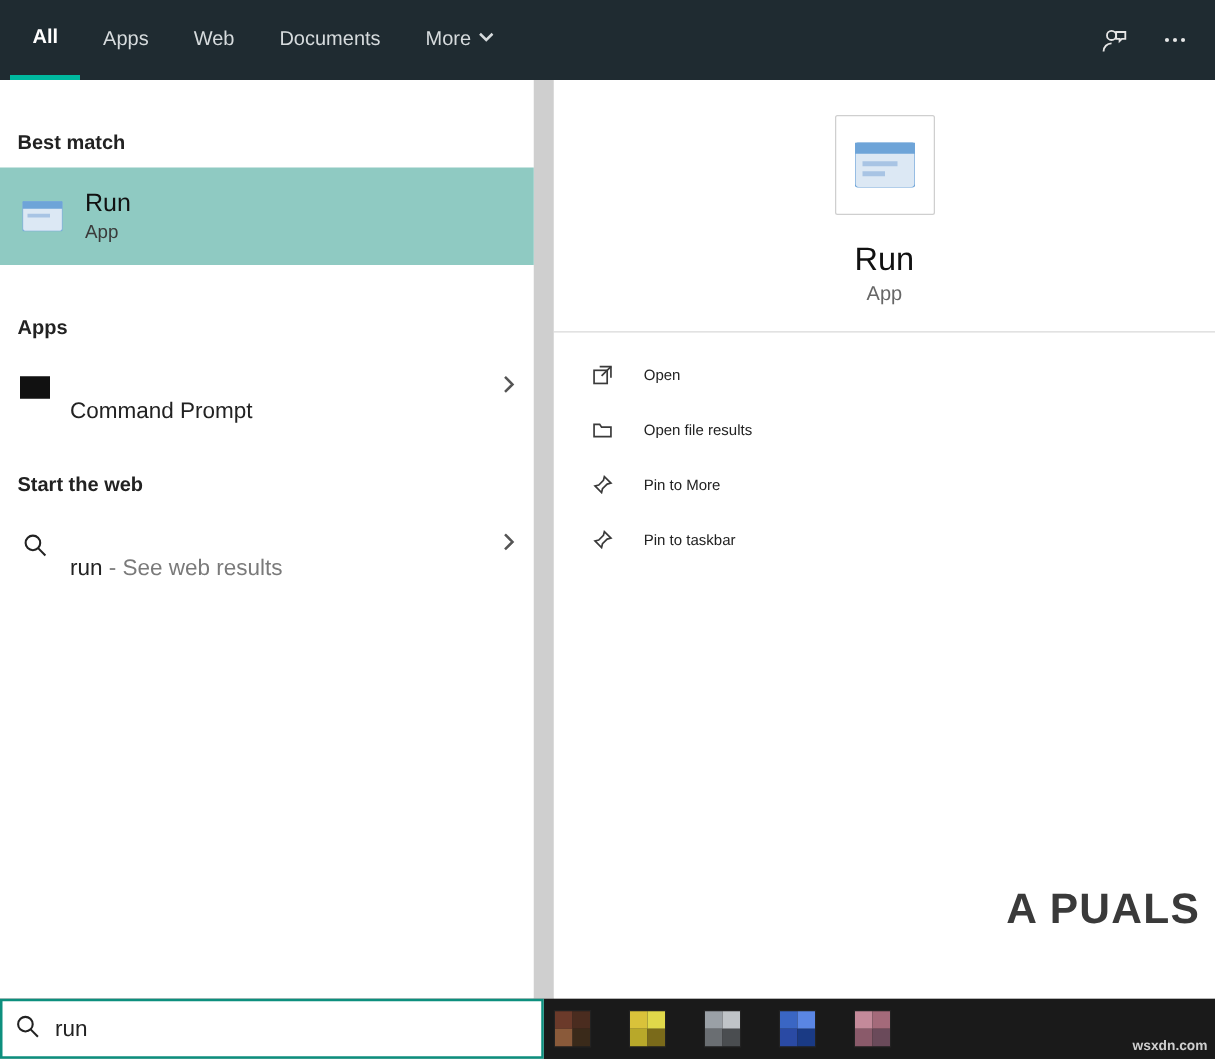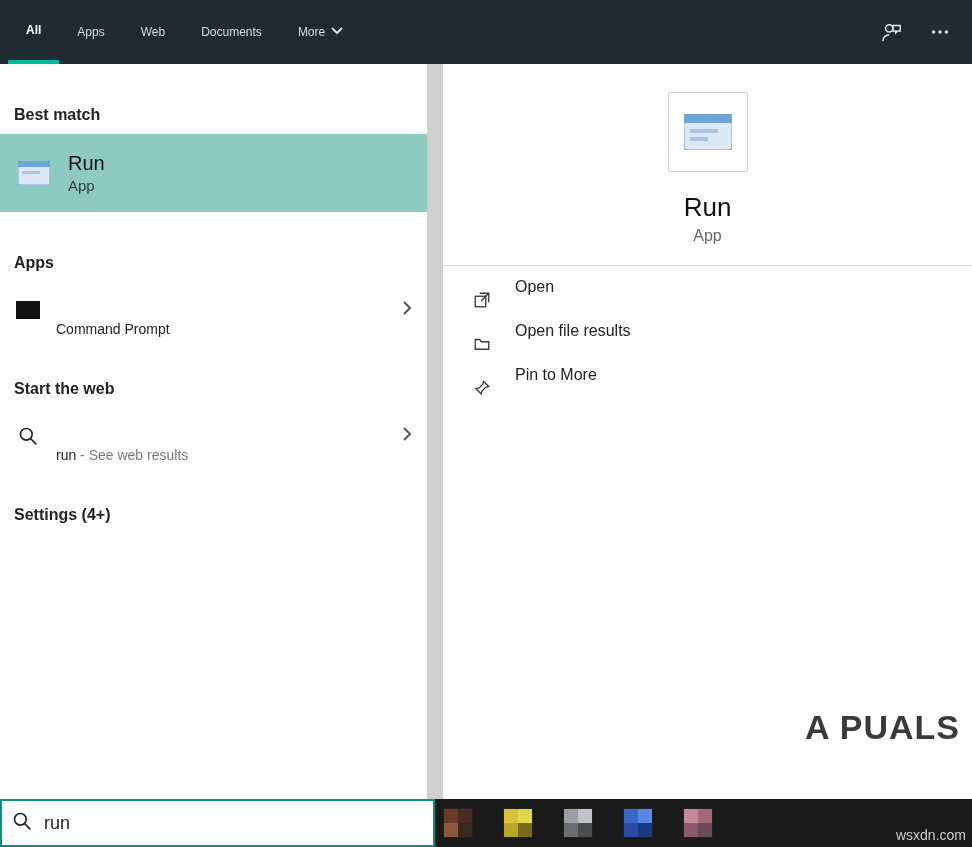--- a/index.html
+++ b/index.html
@@ -6,21 +6,21 @@
   html, body { width: 972px; height: 847px; font-family: "Segoe UI", Arial, sans-serif; background: #1a1a1a; overflow: hidden; }
 
   
   .topbar {
     display: flex; align-items: center; height: 64px;
     background: #1f2b31; color: #e6e6e6; padding: 0 8px;
   }
   .tabs { display: flex; align-items: center; height: 100%; }
   .tab {
     padding: 0 18px; height: 100%; display: flex; align-items: center;
-    font-size: 12px; cursor: pointer; color: #d6dbdd;
+    font-size: 16px; cursor: pointer; color: #d6dbdd;
   }
   .tab-active { color: #ffffff; font-weight: 600; border-bottom: 4px solid #00b89f; }
   .tab-more .chev { margin-left: 6px; }
   .topbar .spacer { flex: 1; }
   .topbar .iconbtn {
     width: 48px; height: 48px; display: flex; align-items: center; justify-content: center;
     cursor: pointer; color: #e6e6e6;
   }
 
   
@@ -40,42 +40,42 @@
   .result-selected { background: #8fcac2; }
   .result .ico { width: 40px; height: 40px; display:flex; align-items:center; justify-content:center; margin-right: 14px; }
   .result .titles .t1 { font-size: 20px; color: #111; }
   .result .titles .t2 { font-size: 15px; color: #3a3a3a; margin-top: 2px; }
 
   .row {
     display: flex; align-items: center; height: 56px; padding: 0 14px;
     cursor: pointer; position: relative;
   }
   .row .ico { width: 28px; height: 28px; margin-right: 14px; display:flex; align-items:center; justify-content:center;}
-  .row .txt { font-size: 14px; color: #222; margin-top: 37px; }
+  .row .txt { font-size: 18px; color: #222; margin-top: 37px; }
   .row .txt .muted { color: #7a7a7a; }
   .row .chev-right {
     position: absolute; right: 14px; top: 50%; transform: translateY(-50%);
     color: #555;
   }
 
   
   .right-app {
     display: flex; flex-direction: column; align-items: center;
     padding: 28px 0 20px 0; border-bottom: 1px solid #d9d9d9;
   }
   .app-tile {
     width: 80px; height: 80px; border: 1px solid #cfcfcf; border-radius: 2px;
     display:flex; align-items:center; justify-content:center; margin-bottom: 20px;
   }
   .app-name { font-size: 26px; color: #111; }
   .app-kind { font-size: 16px; color: #666; margin-top: 4px; }
 
   .action {
-    display: flex; height: 44px;
-    padding: 0 24px; cursor: pointer; color: #222; font-size: 16px;
+    display: flex; align-items: center; height: 44px;
+    padding: 0 24px; cursor: pointer; color: #222; font-size: 12px;
   }
   .actions { padding: 12px 6px; }
   .action .ico { width: 28px; margin-right: 14px; color: #3a3a3a; display:flex; align-items:center; }
 
   
   .bottom {
     position: absolute; left: 0; bottom: 0; width: 972px; height: 48px;
     display: flex; align-items: stretch; background: #1a1a1a;
   }
   .searchbox {
@@ -84,21 +84,21 @@
   }
   .searchbox .ico { margin-right: 12px; color: #222; }
   .searchbox input {
     border: none; outline: none; font-size: 18px; color: #222; flex: 1; background: transparent;
   }
   .tb-rest { flex: 1; display:flex; align-items:center; padding-left: 8px; }
   .swatch { width: 30px; height: 30px; border: 1px solid #222; margin-right: 30px; position: relative; }
   .swatch::before, .swatch::after, .swatch span { position: absolute; display:block; width:14px; height:14px; }
   .swatch .a { left:0; top:0; } .swatch .b { right:0; top:0; } .swatch .c { left:0; bottom:0; } .swatch .d { right:0; bottom:0; }
   .wm { position:absolute; right:12px; bottom:52px; display:flex; align-items:flex-start; color:#3a3a3a; font-weight:700; font-size:34px; letter-spacing:1px;}
-  .credit { position:absolute; right:6px; bottom:4px; color:#cfcfcf; font-size:14px; }
+  .credit { position:absolute; right:6px; bottom:4px; color:#cfcfcf; font-size:11px;font-weight:bold; }
 
   
   .cmd-ico { width:24px; height:18px; background:#111; }
 </style>
 </head>
 <body>
 
 <div class="topbar">
   <div class="tabs">
     <div class="tab tab-active">All</div>
@@ -176,21 +176,20 @@
       <div class="txt">
         <span>run</span><span class="muted"> - See web results</span>
       </div>
       <span class="chev-right">
         <svg width="12" height="14" viewBox="0 0 12 14">
             <path d="M3 1 L9 7 L3 13" fill="none" stroke="currentColor" stroke-width="2"></path>
           </svg>
       </span>
     </div>
 
-    <div class="section-header">Settings (4+)</div>
   </div>
 
   <div class="gap"></div>
 
   <div class="right">
     <div class="right-app">
       <div class="app-tile">
         <svg width="48" height="36" viewBox="0 0 48 36">
           <rect x="0" y="0" width="48" height="36" rx="3" fill="#dce8f4" stroke="#6ea4d8"></rect>
           <rect x="0" y="0" width="48" height="9" fill="#6ea4d8"></rect>
@@ -222,20 +221,28 @@
         <span>Open file results</span>
       </div>
       <div class="action">
         <span class="ico">
           <svg width="18" height="18" viewBox="0 0 24 24" fill="none" stroke="currentColor" stroke-width="1.8">
             <path d="M14 3l7 7-4 1-5 5-1 4-7-7 4-1 5-5z"></path>
           </svg>
         </span>
         <span>Pin to More</span>
       </div>
+      <div class="action">
+        <span class="ico">
+          <svg width="18" height="18" viewBox="0 0 24 24" fill="none" stroke="currentColor" stroke-width="1.8">
+            <path d="M14 3l7 7-4 1-5 5-1 4-7-7 4-1 5-5z"></path>
+          </svg>
+        </span>
+        <span>Pin to taskbar</span>
+      </div>
     </div>
 
     <div class="wm">
       <span>A  PUALS</span>
     </div>
   </div>
 </div>
 
 <div class="bottom">
   <div class="searchbox">

